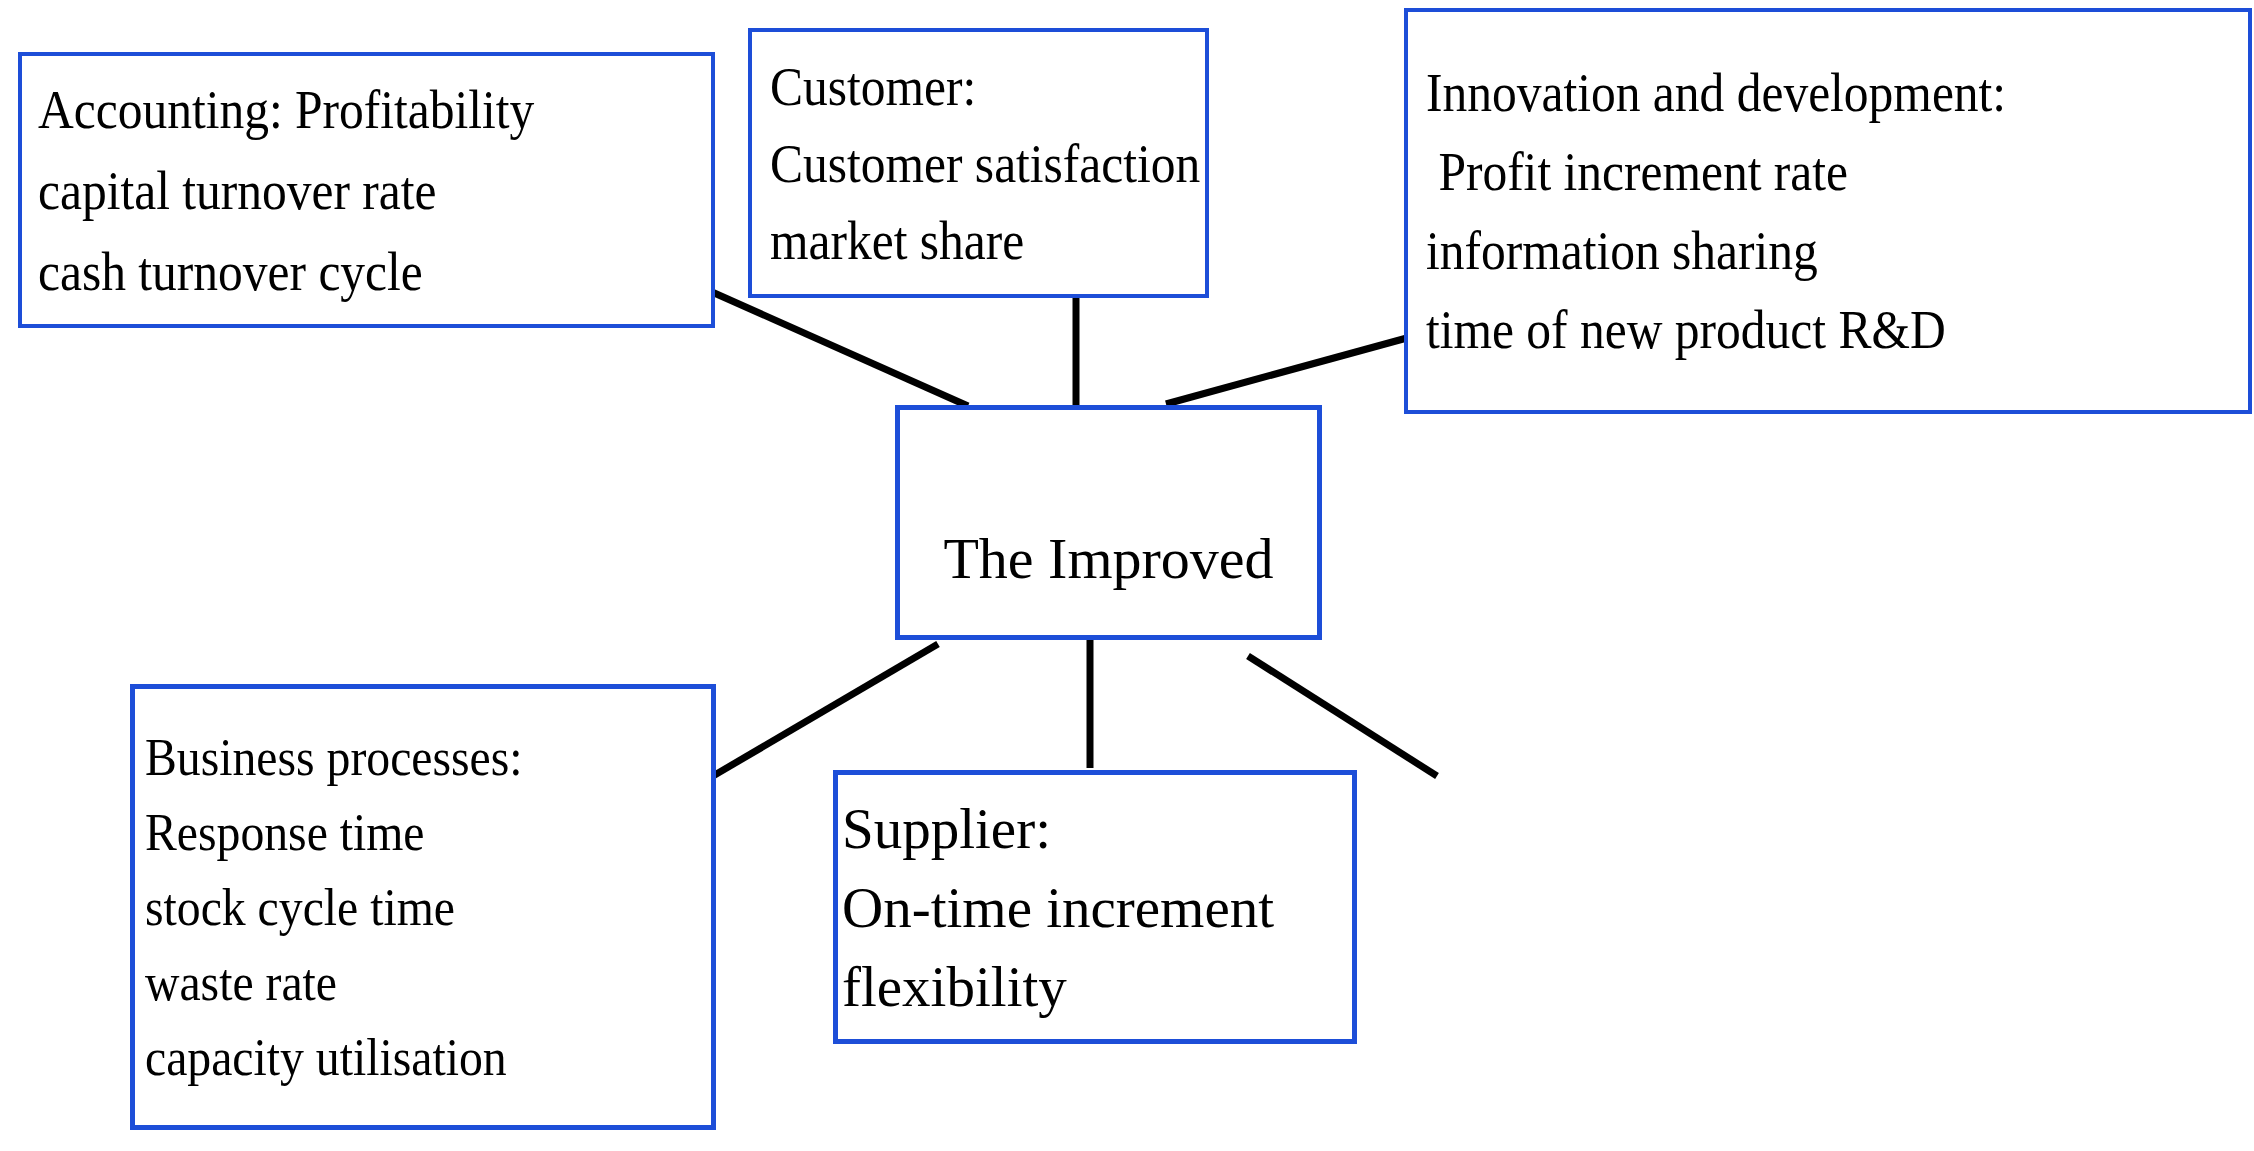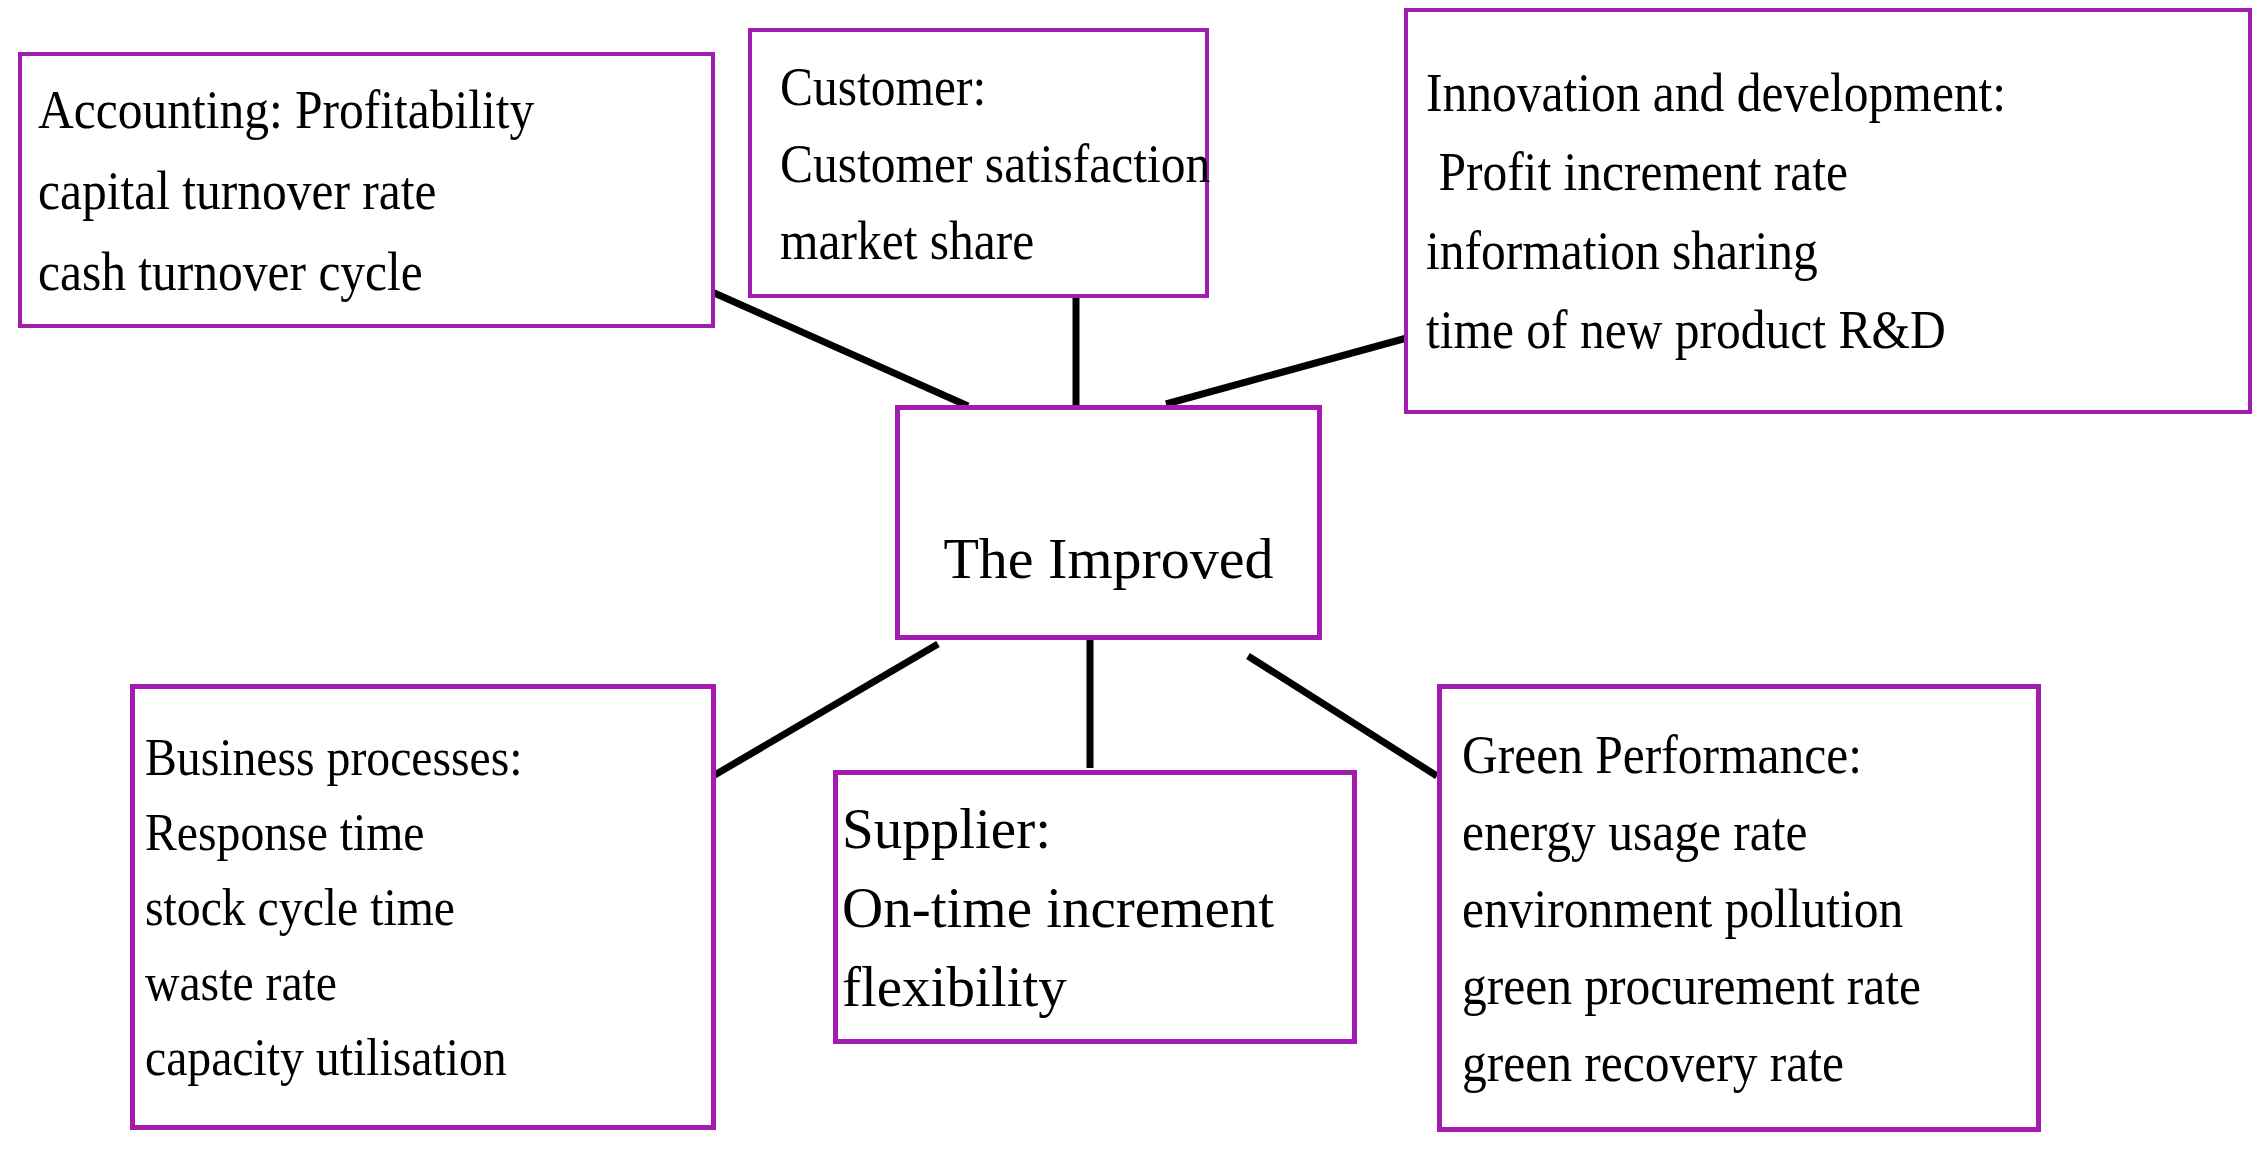--- a/index.html
+++ b/index.html
@@ -12,21 +12,21 @@
     width: 2254px;
     height: 1151px;
     background: #ffffff;
     overflow: hidden;
     font-family: "Liberation Serif", "DejaVu Serif", serif;
     color: #000000;
   }
   .node {
     position: absolute;
     box-sizing: border-box;
-    border: 4px solid #a21caf;
+    border: 4px solid #1d4ed8;
     background: #ffffff;
     z-index: 3;
     display: block;
   }
   .node .lines {
     position: absolute;
     left: 0;
     top: 0;
     width: 100%;
     height: 100%;
@@ -85,21 +85,21 @@
 
   <div class="node cond" style="left:18px; top:52px; width:697px; height:276px; border-width:4px;">
     <div class="lines" style="padding-left:16px; font-size:55px; gap:26px;">
       <span class="line">Accounting: Profitability</span>
       <span class="line">capital turnover rate</span>
       <span class="line">cash turnover cycle</span>
     </div>
   </div>
 
   <div class="node cond" style="left:748px; top:28px; width:461px; height:270px; border-width:4px;">
-    <div class="lines" style="padding-left:28px; font-size:55px; gap:22px;">
+    <div class="lines" style="padding-left:18px; font-size:55px; gap:22px;">
       <span class="line">Customer:</span>
       <span class="line">Customer satisfaction</span>
       <span class="line">market share</span>
     </div>
   </div>
 
   <div class="node cond" style="left:1404px; top:8px; width:848px; height:406px; border-width:4px;">
     <div class="lines" style="padding-left:18px; font-size:55px; gap:24px;">
       <span class="line">Innovation and development:</span>
       <span class="line"> Profit increment rate</span>
@@ -125,23 +125,14 @@
   </div>
 
   <div class="node" style="left:833px; top:770px; width:524px; height:274px; border-width:5px;">
     <div class="lines" style="padding-left:4px; font-size:57px; gap:22px;">
       <span class="line">Supplier:</span>
       <span class="line">On-time increment</span>
       <span class="line">flexibility</span>
     </div>
   </div>
 
-  <div class="node cond" style="left:1437px; top:684px; width:604px; height:448px; border-width:5px;">
-    <div class="lines" style="padding-left:20px; font-size:55px; gap:22px;">
-      <span class="line">Green Performance:</span>
-      <span class="line">energy usage rate</span>
-      <span class="line">environment pollution</span>
-      <span class="line">green procurement rate</span>
-      <span class="line">green recovery rate</span>
-    </div>
-  </div>
 
 </div>
 
 </body></html>

